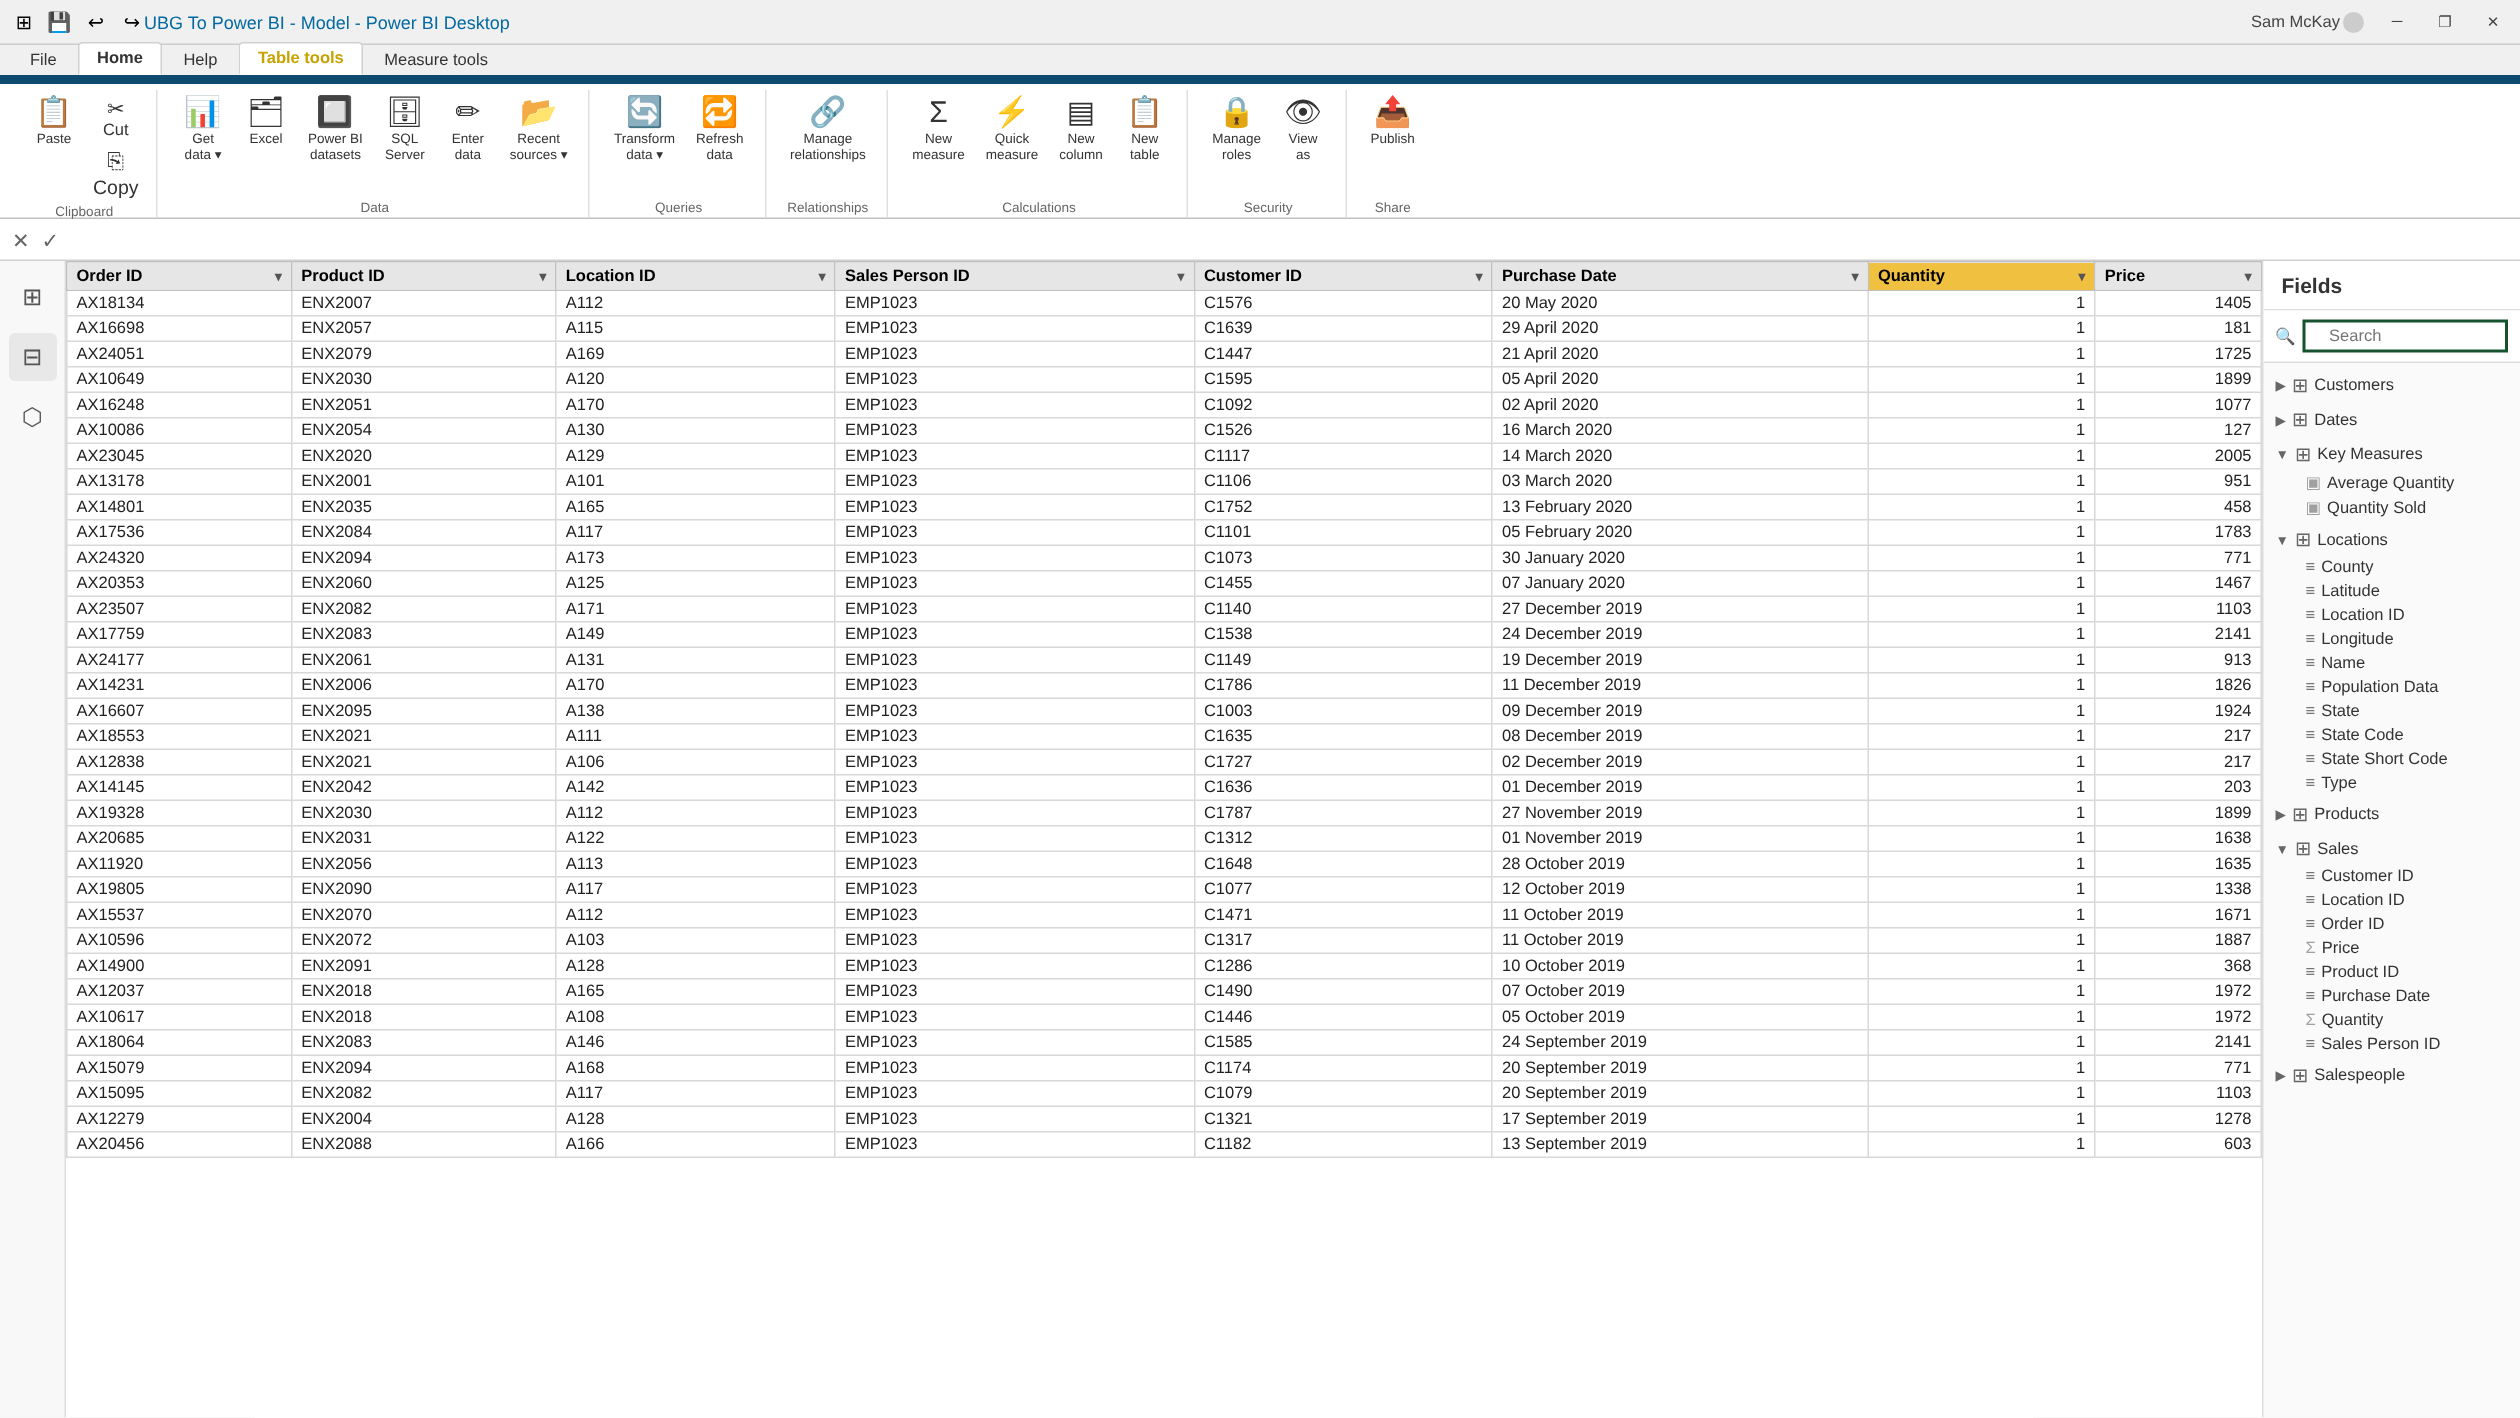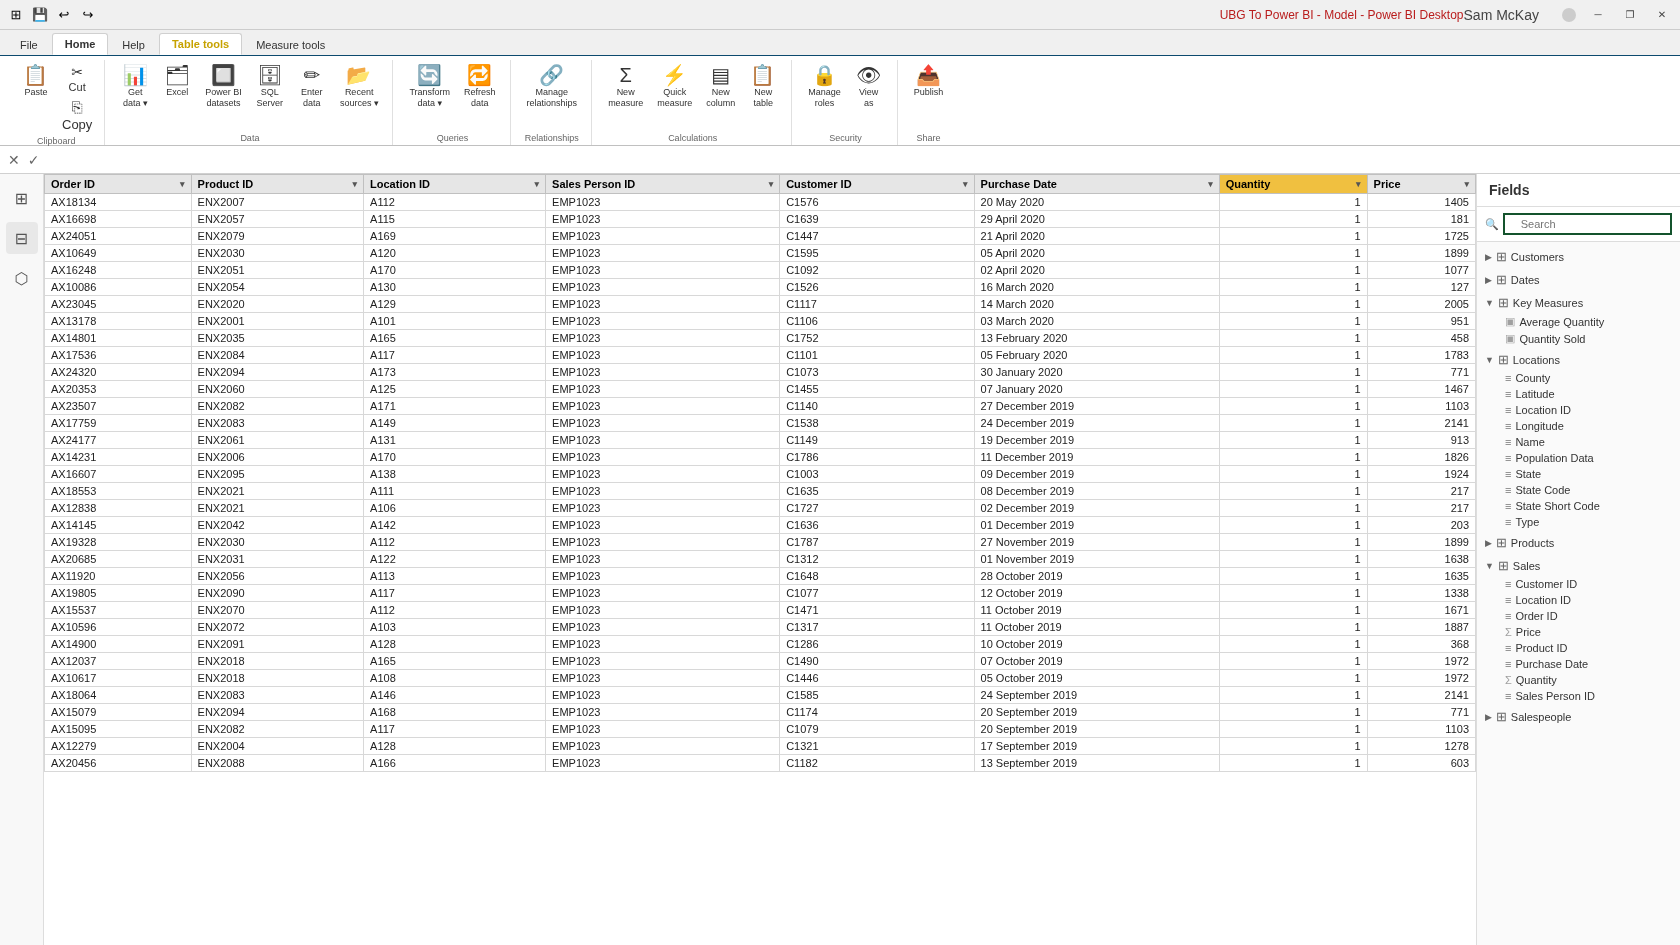--- a/index.html
+++ b/index.html
@@ -9,34 +9,34 @@
     .title-bar {
       height: 30px;
       background: #f0f0f0;
       display: flex;
       align-items: center;
       justify-content: space-between;
       padding: 0 8px;
       border-bottom: 1px solid #ccc;
     }
     .title-bar-left { display: flex; align-items: center; gap: 8px; }
-    .title-bar-title { flex: 1; text-align: right; font-size: 12px; color: #b91c1c; }
+    .title-bar-title { flex: 1; text-align: left; font-size: 12px; color: #0369a1; }
     .title-bar-controls { display: flex; align-items: center; gap: 12px; font-size: 11px; color: #444; }
     .tb-icon { width: 16px; height: 16px; display: inline-flex; align-items: center; justify-content: center; font-size: 13px; cursor: pointer; }
     .window-btn { width: 20px; height: 20px; display: inline-flex; align-items: center; justify-content: center; font-size: 10px; cursor: pointer; }
 
     
     .ribbon-tabs {
       height: 26px;
       background: #f0f0f0;
       display: flex;
       align-items: flex-end;
       padding: 0 8px;
       gap: 2px;
-      border-bottom: 1px solid #0c4a6e;
+      border-bottom: 6px solid #0c4a6e;
     }
     .ribbon-tab {
       padding: 4px 12px;
       font-size: 11px;
       cursor: pointer;
       border-radius: 3px 3px 0 0;
       color: #333;
     }
     .ribbon-tab.active { background: white; border: 1px solid #d0d0d0; border-bottom: 1px solid white; color: #333; font-weight: 600; }
     .ribbon-tab.special-active { color: #c7a200; font-weight: 600; background: white; border: 1px solid #d0d0d0; border-bottom: 1px solid white; margin-top: 48px; }
@@ -185,21 +185,21 @@
     .data-table td {
       border: 1px solid #d8d8d8;
       padding: 2px 6px;
       white-space: nowrap;
       color: #222;
     }
     .data-table td.num { text-align: right; }
 
     
     .right-panel {
-      width: 204px;
+      width: 172px;
       background: #fafafa;
       border-left: 1px solid #ddd;
       display: flex;
       flex-direction: column;
       overflow: hidden;
       justify-content: center;
     }
     .fields-header {
       padding: 8px 12px;
       font-size: 14px;
@@ -248,21 +248,21 @@
       font-size: 11px;
       color: #333;
       cursor: pointer;
       display: flex;
       align-items: center;
       gap: 4px;
     }
     .tree-item .field-icon { font-size: 11px; color: #777; }
     .tree-item .field-icon.sigma { color: #a0a0a0; }
 
-    .user-info { display: flex; align-items: center; gap: 23px; font-size: 14px; }
+    .user-info { display: flex; align-items: center; gap: 2px; font-size: 11px; }
     .user-dot { width: 14px; height: 14px; border-radius: 50%; background: #ccc; display: inline-block; }
   </style>
 </head>
 <body>
 
 <div class="title-bar">
   <div class="title-bar-left">
     <span class="tb-icon">⊞</span>
     <span class="tb-icon" title="Save">💾</span>
     <span class="tb-icon" title="Undo">↩</span>

